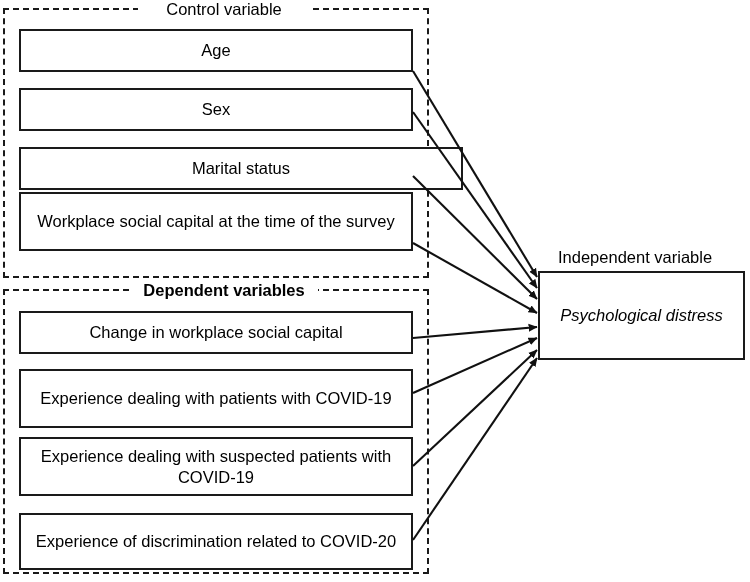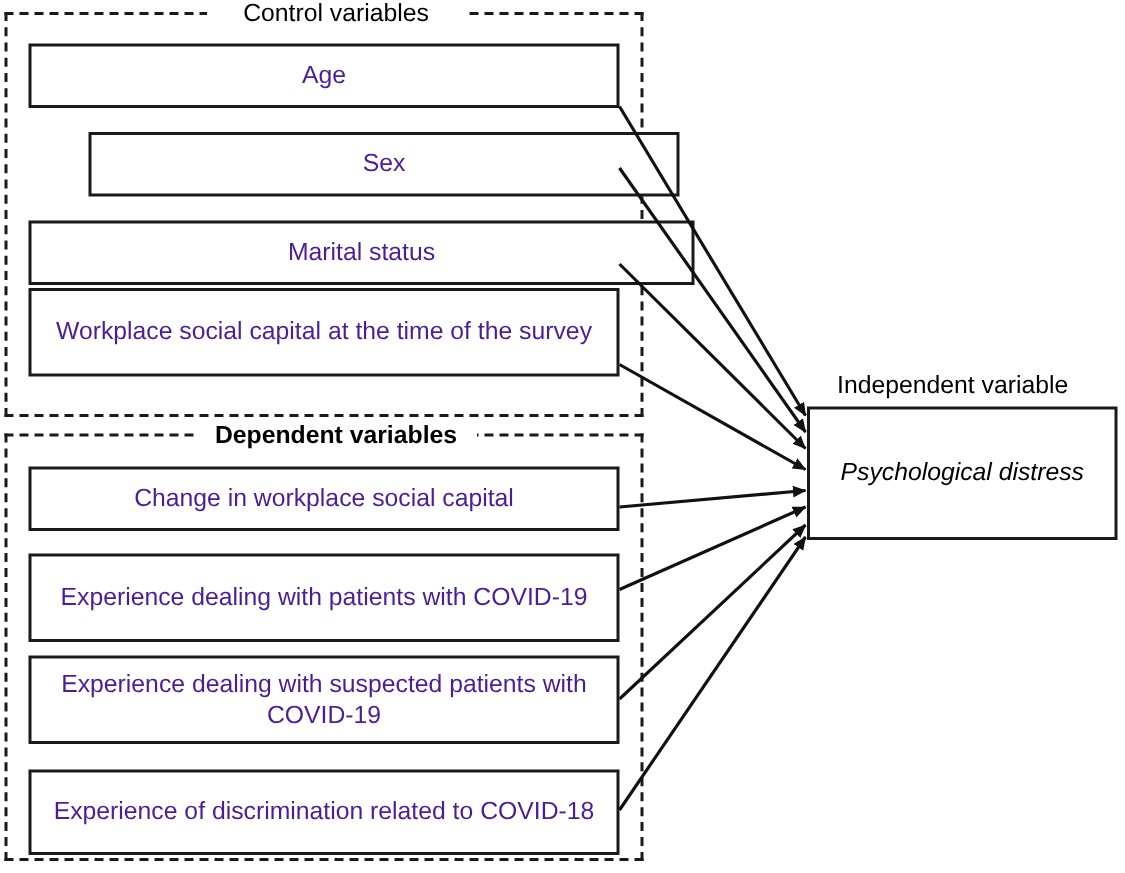--- a/index.html
+++ b/index.html
@@ -39,21 +39,21 @@
     border: 2px solid #1a1a1a;
     box-sizing: border-box;
     background: #ffffff;
     display: flex;
     align-items: center;
     justify-content: center;
     text-align: center;
     font-size: 16.5px;
     line-height: 1.22;
     padding: 2px 6px;
-    color: #4c1d95;
+    color: #000000;
   }
   .outcome-box {
     position: absolute;
     border: 2px solid #1a1a1a;
     box-sizing: border-box;
     background: #ffffff;
     display: flex;
     align-items: center;
     justify-content: center;
     text-align: center;
@@ -79,27 +79,27 @@
     height: 582px;
     pointer-events: none;
   }
 </style>
 </head>
 <body>
 
 <div id="canvas">
 
   <div class="group-frame" style="left:3px; top:8px; width:426px; height:270px;"></div>
-  <div class="group-label" style="left:138px; top:1px; width:156px;">Control variables</div>
+  <div class="group-label" style="left:138px; top:1px; width:156px;">Control variable</div>
 
   <div class="var-box" style="left:19px; top:29px; width:394px; height:43px;">
     <span>Age</span>
   </div>
 
-  <div class="var-box" style="left:19px; top:88px; width:394px; height:43px;margin-left:40px;">
+  <div class="var-box" style="left:19px; top:88px; width:394px; height:43px;">
     <span>Sex</span>
   </div>
 
   <div class="var-box" style="left:19px; top:147px; width:444px; height:43px;">
     <span>Marital status</span>
   </div>
 
   <div class="var-box" style="left:19px; top:192px; width:394px; height:59px;">
     <span>Workplace social capital at the time of the survey</span>
   </div>
@@ -113,21 +113,21 @@
 
   <div class="var-box" style="left:19px; top:369px; width:394px; height:59px;">
     <span>Experience dealing with patients with COVID-19</span>
   </div>
 
   <div class="var-box" style="left:19px; top:437px; width:394px; height:59px;">
     <span>Experience dealing with suspected patients with COVID-19</span>
   </div>
 
   <div class="var-box" style="left:19px; top:513px; width:394px; height:57px;">
-    <span>Experience of discrimination related to COVID-18</span>
+    <span>Experience of discrimination related to COVID-20</span>
   </div>
 
   <div class="outcome-label" style="left:554px; top:249px;">Independent variable</div>
 
   <div class="outcome-box" style="left:538px; top:271px; width:207px; height:89px;">
     <span>Psychological distress</span>
   </div>
 
   <svg class="arrows" viewBox="0 0 750 582">
     <defs>

